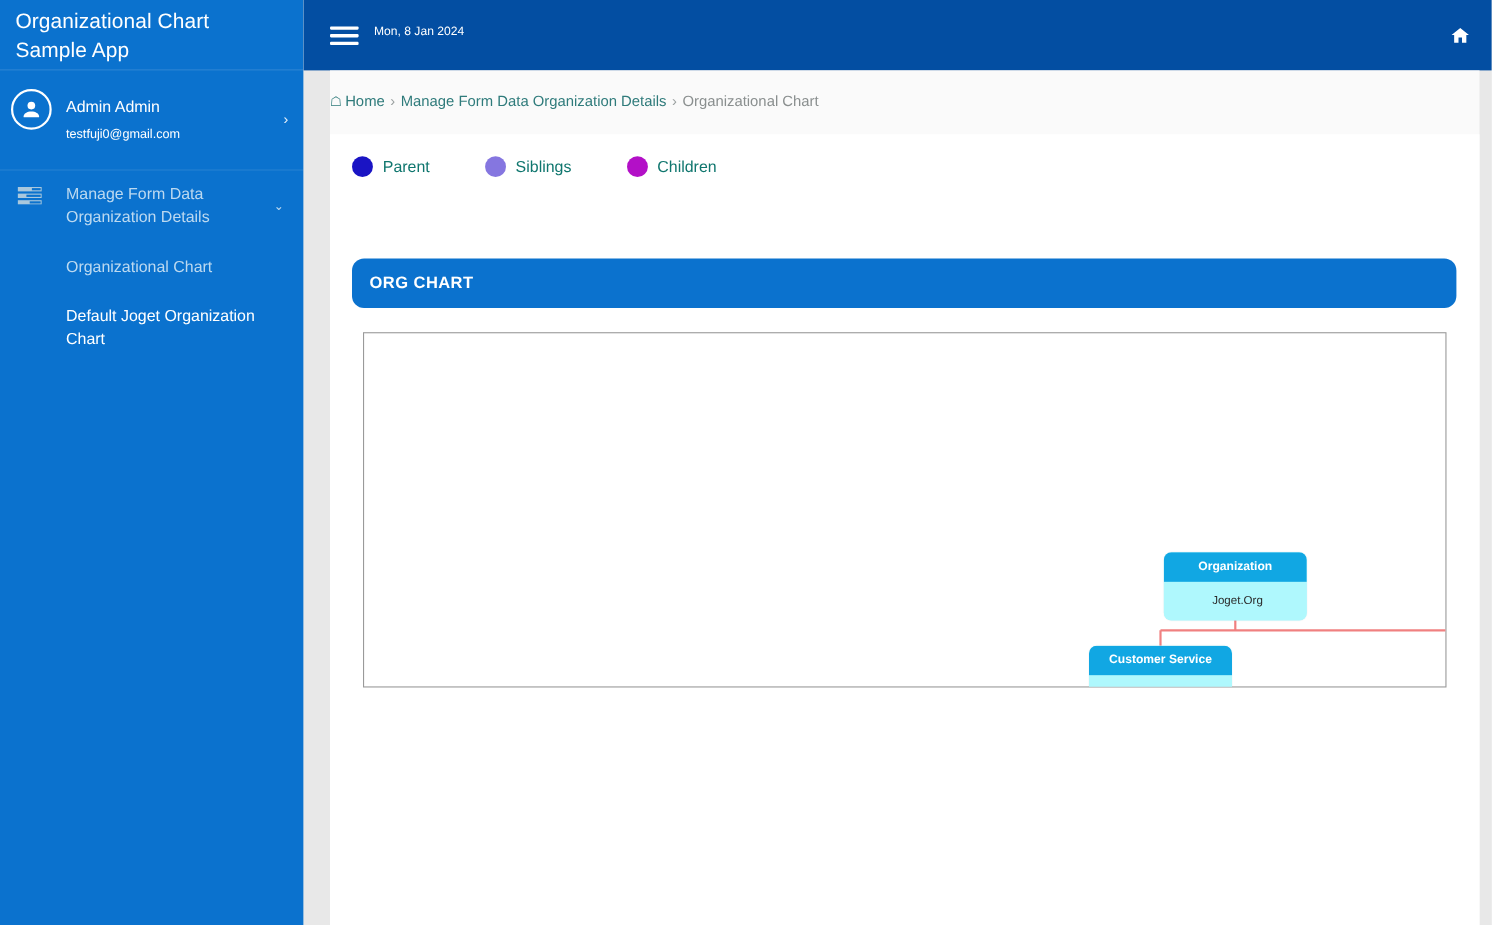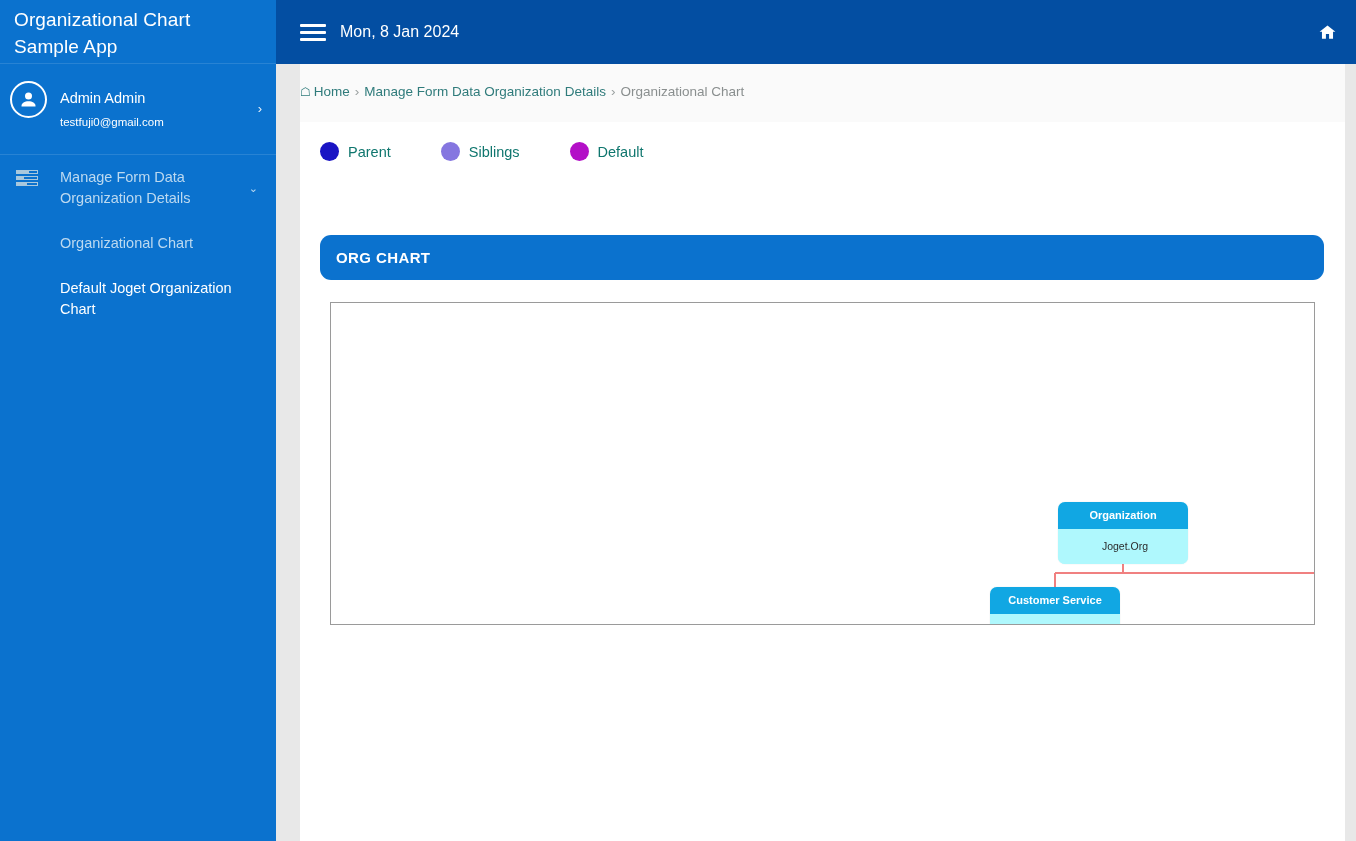--- a/index.html
+++ b/index.html
@@ -104,21 +104,21 @@
   #hamburger {
     position: absolute; left: 24px; top: 24px;
     width: 26px; height: 17px; cursor: pointer;
   }
   #hamburger span {
     display: block; height: 3px; background: #fff;
     margin-bottom: 4px; border-radius: 1px;
   }
   #topbar-date {
     position: absolute; left: 64px; top: 23px;
-    color: #fff; font-size: 16px;
+    color: #fff; font-size: 11px;
   }
   #home-btn {
     position: absolute; right: 14px; top: 17px;
     width: 30px; height: 30px;
     display: flex; align-items: center; justify-content: center;
     cursor: pointer;
   }
   #home-btn svg { width: 19px; height: 19px; fill: #fff; }
 
   
@@ -276,21 +276,21 @@
       <div class="legend-item">
         <span class="legend-dot" id="dot0" style="background: rgb(26, 20, 196);"></span>
         <span class="legend-label">Parent</span>
       </div>
       <div class="legend-item">
         <span class="legend-dot" id="dot1" style="background: rgb(133, 118, 224);"></span>
         <span class="legend-label">Siblings</span>
       </div>
       <div class="legend-item">
         <span class="legend-dot" id="dot2" style="background: rgb(179, 16, 199);"></span>
-        <span class="legend-label">Default</span>
+        <span class="legend-label">Children</span>
       </div>
     </div>
 
     <div id="chart-header">ORG CHART</div>
 
     <div id="chart-area">
       <svg id="connectors" width="985" height="323" style="position:absolute;left:0;top:0;">
           <line x1="792" y1="256" x2="792" y2="270" stroke="#f08080" stroke-width="2"></line>
           <line x1="724" y1="270" x2="1065" y2="270" stroke="#f08080" stroke-width="2"></line>
           <line x1="724" y1="270" x2="724" y2="284" stroke="#f08080" stroke-width="2"></line>

